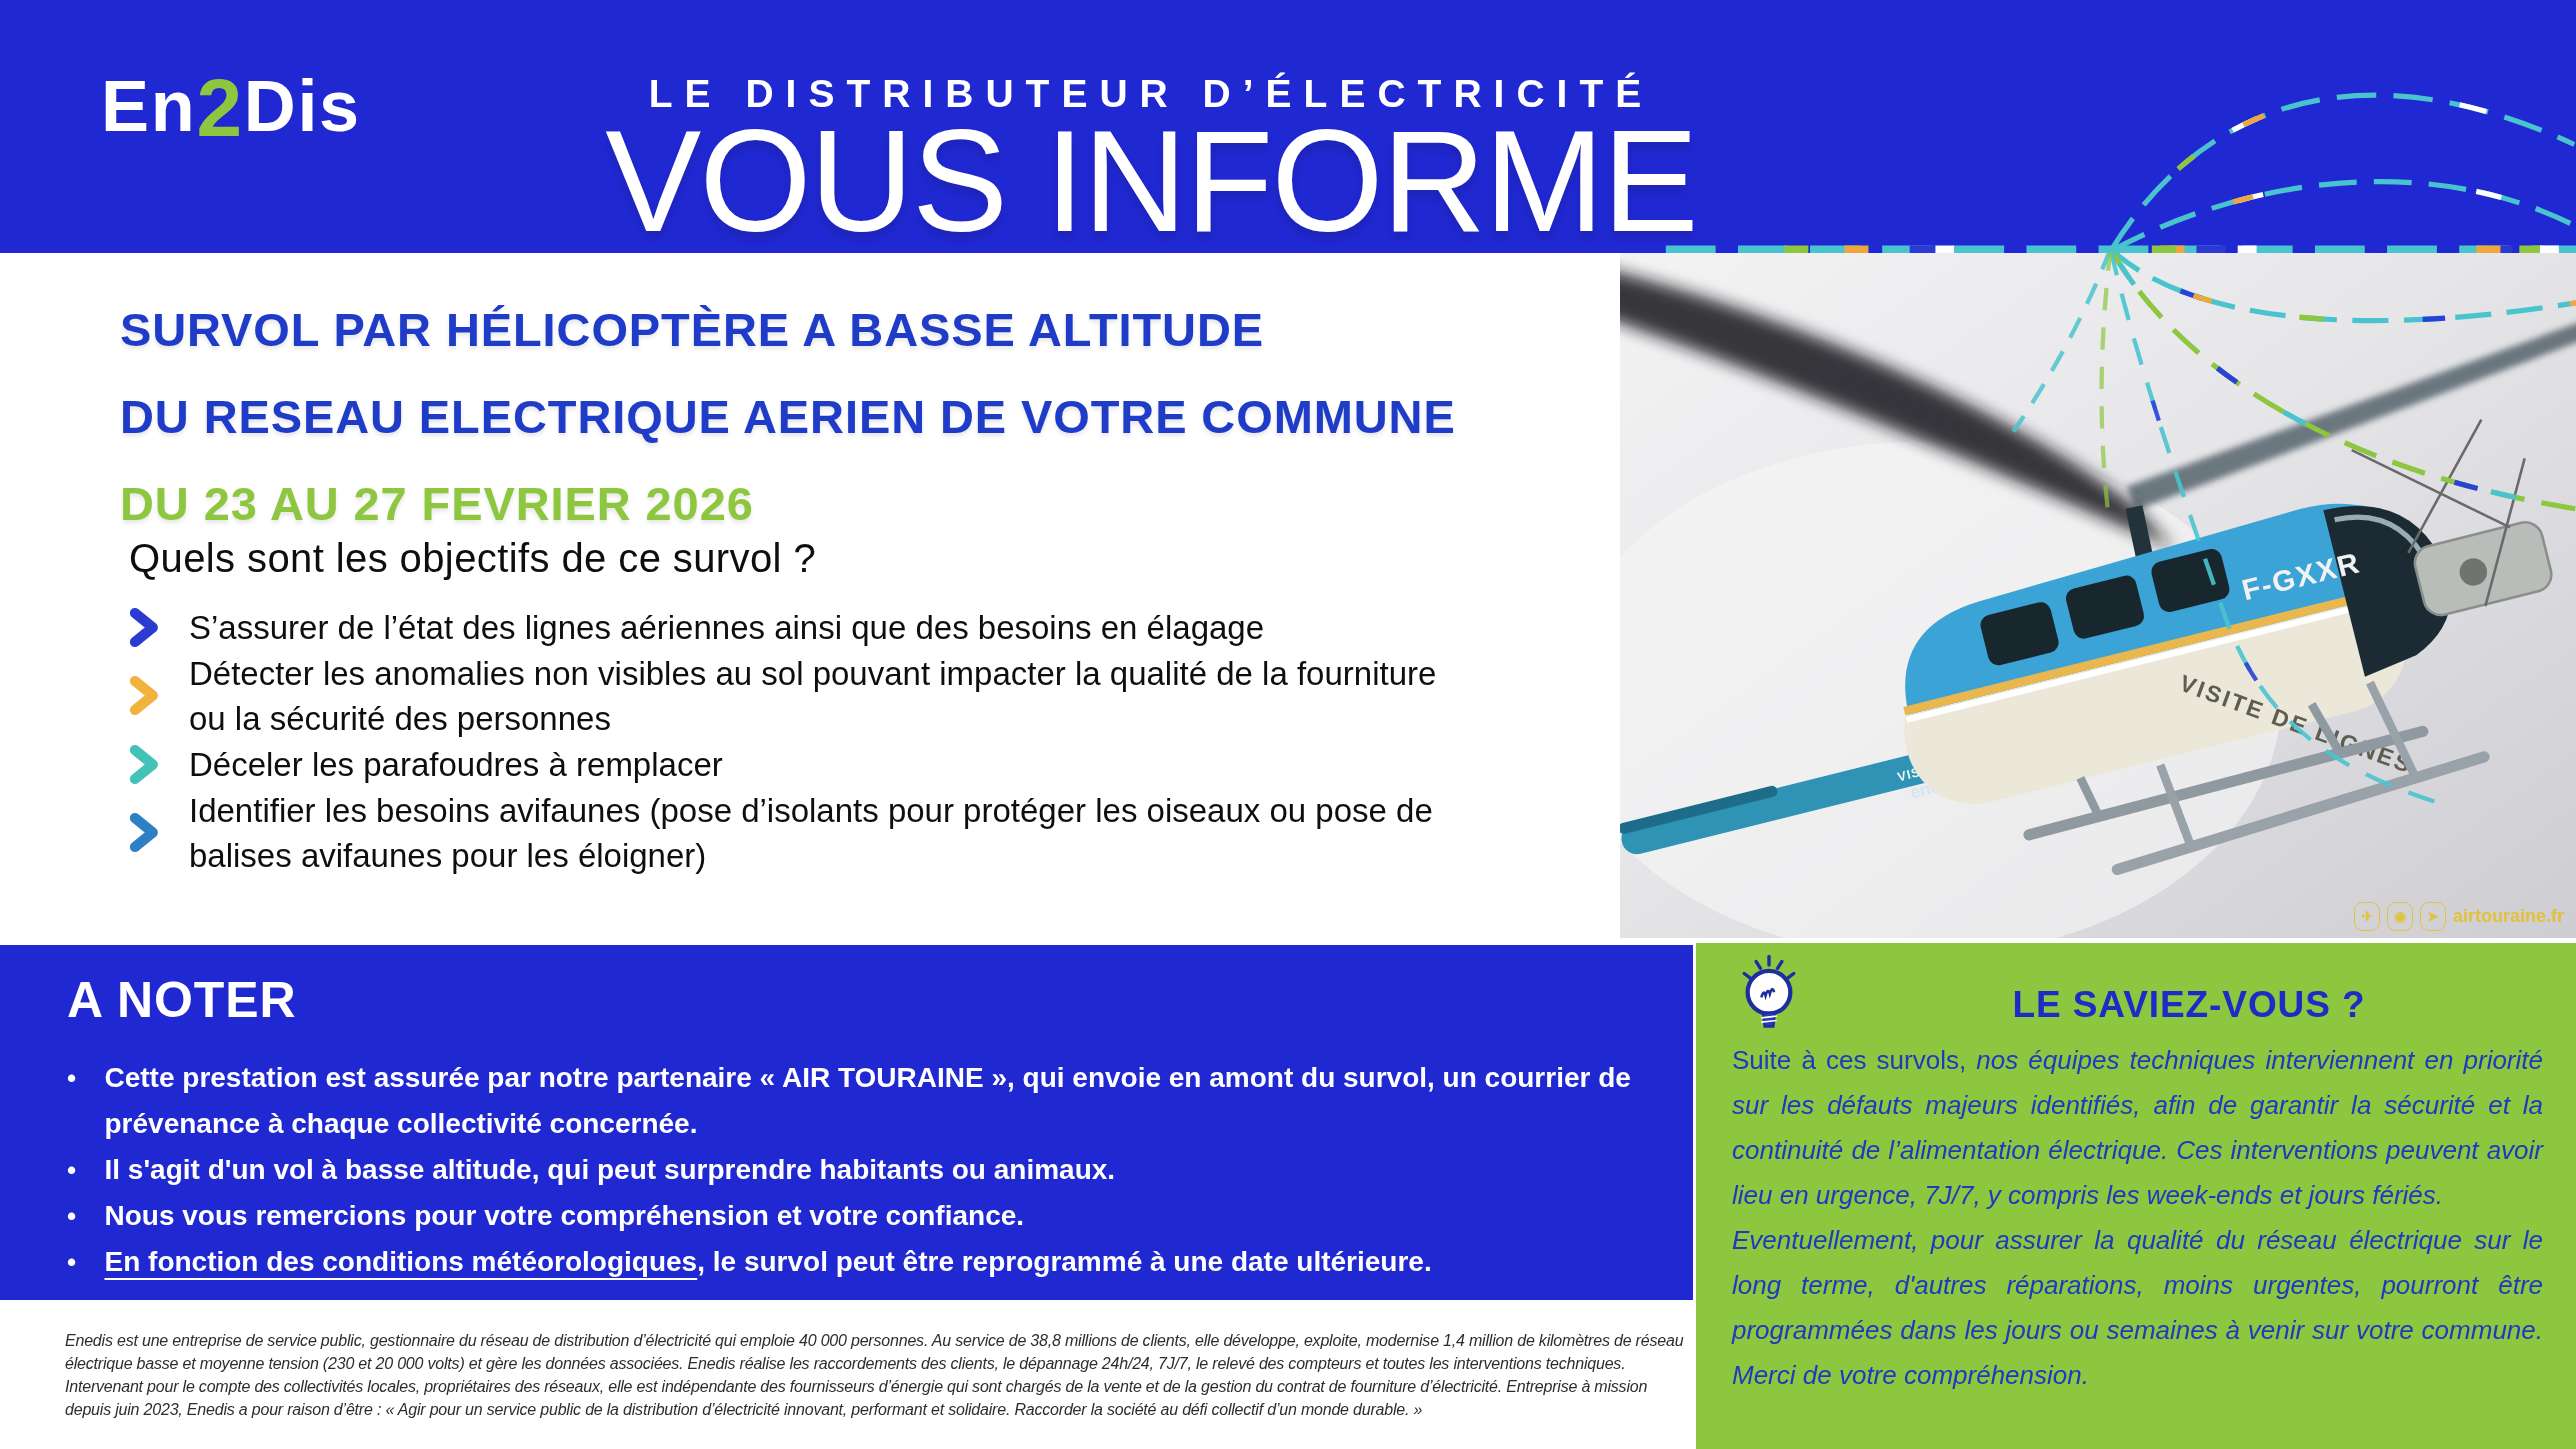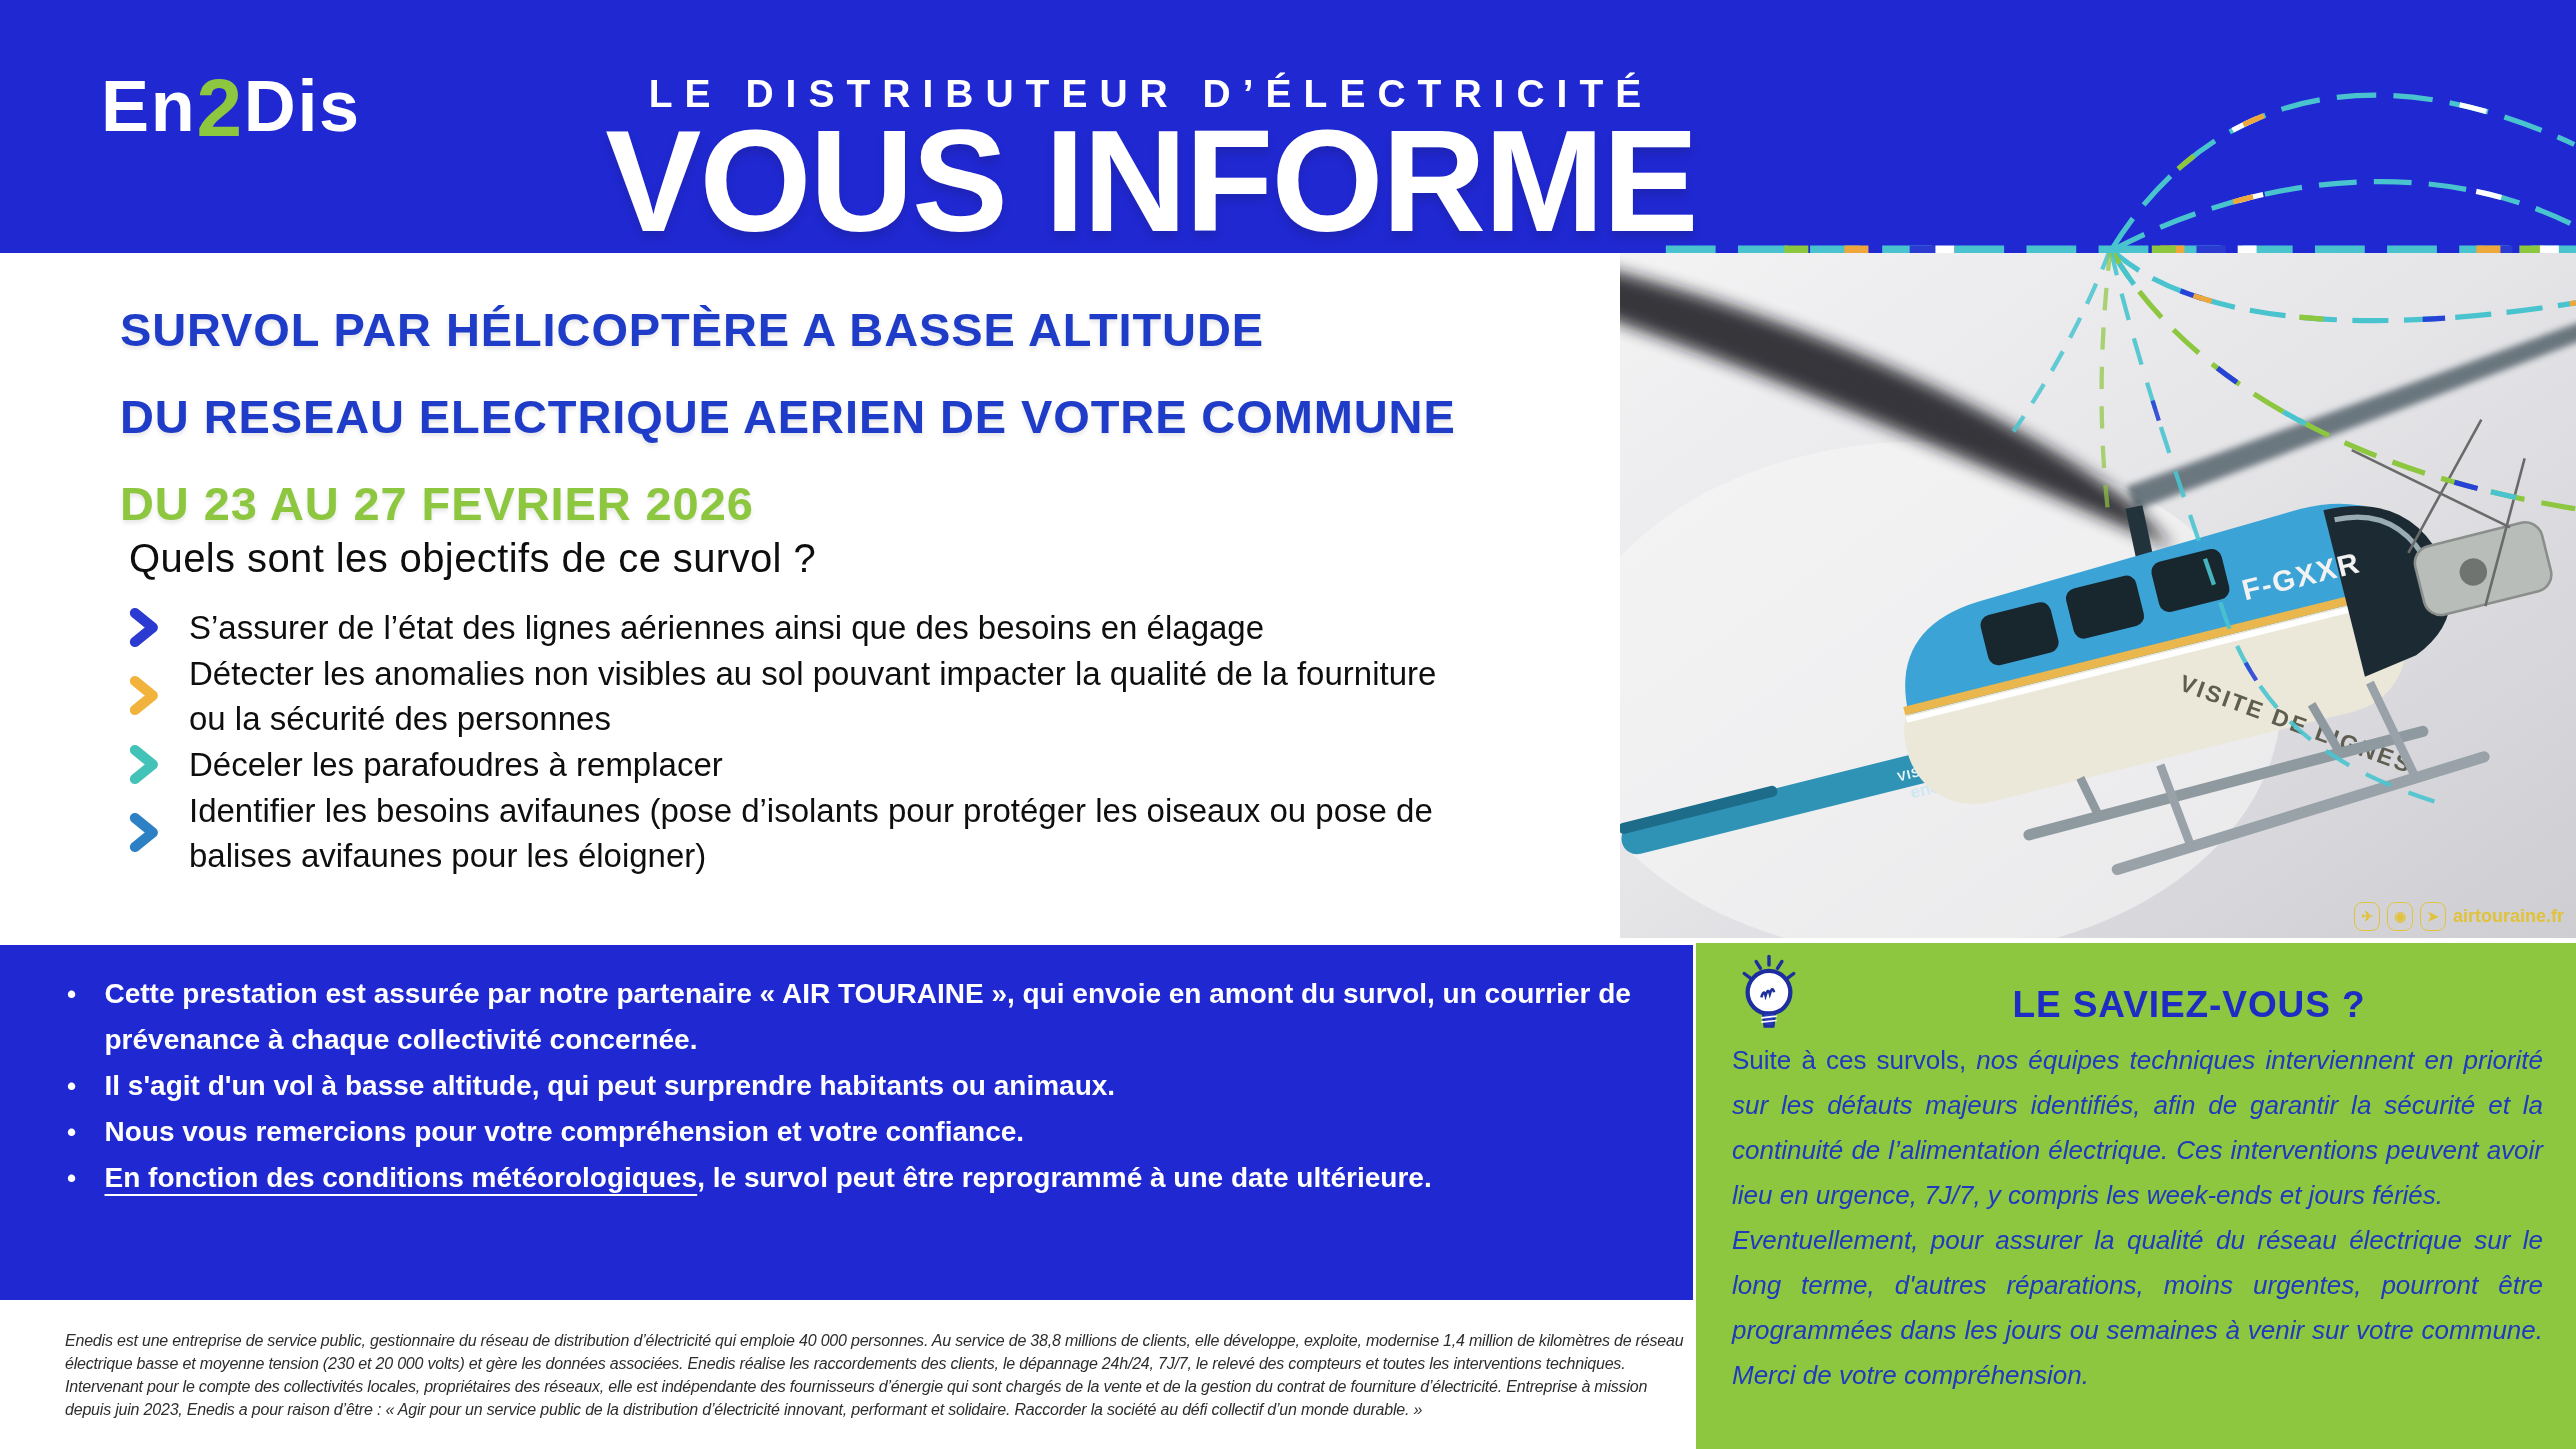--- a/index.html
+++ b/index.html
@@ -9,21 +9,21 @@
 
   
   .header { position:absolute; left:0; top:0; width:2576px; height:253px; background:#2028d2; }
   .header-curves { position:absolute; left:0; top:0; width:2576px; height:258px; pointer-events:none; }
   .logo { position:absolute; left:101px; top:67px; font-weight:800; letter-spacing:1.7px;
           font-size:72px; color:#ffffff; line-height:1; }
   .logo .mid { color:#8dc63f; font-size:82px; vertical-align:-5.2px; font-weight:800; }
   .tagline { position:absolute; left:481px; top:72px; width:1340px; text-align:center;
              color:#ffffff; font-weight:700; font-size:39px; letter-spacing:12px; }
   .bigtitle { position:absolute; left:447px; top:110px; width:1408px; text-align:center;
-              color:#ffffff; font-weight:700; font-size:144px; letter-spacing:-1.7px; line-height:1;
+              color:#ffffff; font-weight:400; font-size:144px; letter-spacing:-1.7px; line-height:1;
               text-shadow:0 6.9px 8.6px rgba(20,20,60,0.18); }
 
   
   .title-block { position:absolute; left:120px; top:302px; }
   .title-line { font-weight:800; font-size:47px; letter-spacing:0.9px; color:#1f3cc8;
                 margin-bottom:32px; text-shadow:0 3.4px 4.3px rgba(0,0,0,0.10); }
   .title-line.green { color:#8dc63f; }
 
   
   .obj-heading { position:absolute; left:129px; top:536px; font-weight:400; font-size:40px;
@@ -205,20 +205,21 @@
     </svg>
     <div class="watermark">
       <span class="wm-badge">✈</span>
       <span class="wm-badge">◉</span>
       <span class="wm-badge">➤</span>
       <span>airtouraine.fr</span>
     </div>
   </div>
 
   <div class="note-box" style="background-color: rgb(32, 40, 210);">
+    <div class="note-heading">A NOTER</div>
     <ul class="note-list">
       <li class="note-item">
         <span class="note-dot">•</span>
         <span>Cette prestation est assurée par notre partenaire « AIR TOURAINE », qui envoie en amont du survol, un courrier de prévenance à chaque collectivité concernée.</span>
       </li>
       <li class="note-item">
         <span class="note-dot">•</span>
         <span>Il s'agit d'un vol à basse altitude, qui peut surprendre habitants ou animaux.</span>
       </li>
       <li class="note-item">

